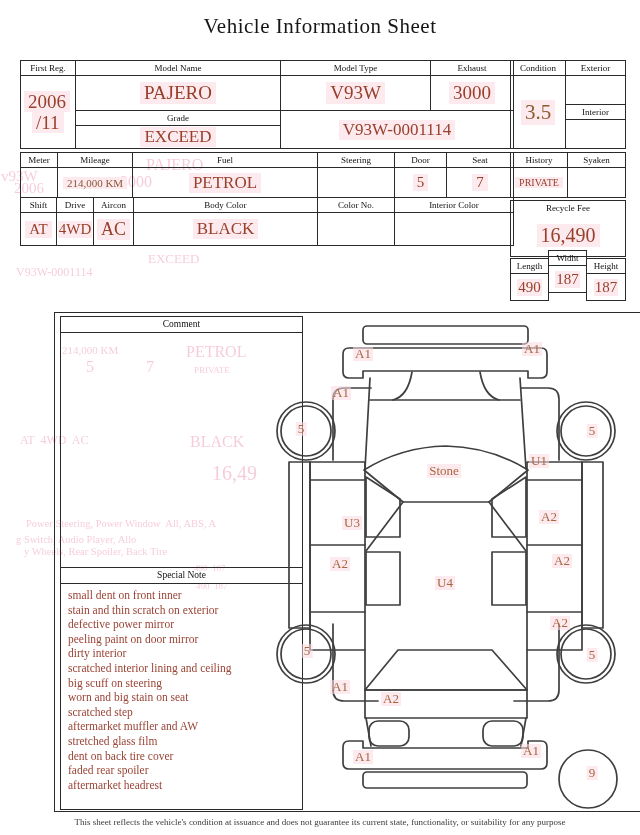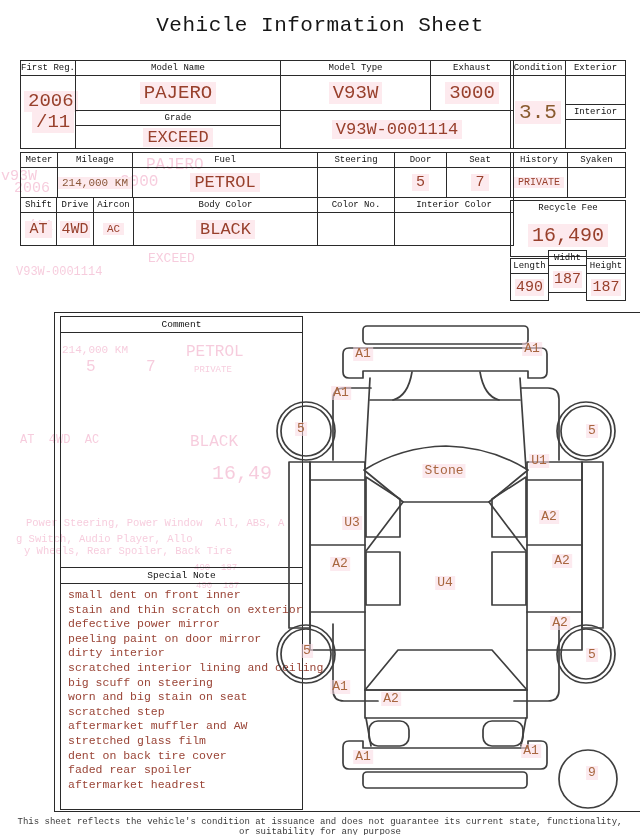--- a/index.html
+++ b/index.html
@@ -1,17 +1,17 @@
 <!DOCTYPE html>
 <html><head>
 <meta charset="utf-8">
 <style>
   html,body{margin:0;padding:0;background:#ffffff;}
   #sheet{position:relative;width:640px;height:835px;background:#fff;overflow:hidden;
-         font-family:Liberation Mono, monospace;border-radius:14px;}
+         font-family:Liberation Serif, serif;border-radius:14px;}
   .title{position:absolute;left:0;top:14px;width:640px;text-align:center;
          font-size:21px;color:#161616;letter-spacing:.5px;}
   .cell{position:absolute;border:1px solid #2a2a2a;box-sizing:border-box;
         display:flex;flex-direction:column;background:transparent;}
   .hdr{flex:0 0 auto;height:14px;line-height:14px;font-size:9px;text-align:center;
        border-bottom:1px solid #2a2a2a;color:#111;white-space:nowrap;overflow:hidden;}
   .hdr.plain{border-bottom:none;}
   .val{flex:1;display:flex;align-items:center;justify-content:center;color:#98402c;}
   .val.col{flex-direction:column;align-items:flex-start;padding-left:3px;justify-content:center;}
   .hl{background:#fdeaee;padding:0 4px;white-space:pre;}
@@ -161,21 +161,21 @@
       </div>
   </div>
   <div class="cell" style="left:56px;top:197px;width:38px;height:49px">
     <div class="hdr">Drive</div>
     <div class="val" style="font-size:15px">
         <span class="hl" style="padding:0 1px">4WD</span>
       </div>
   </div>
   <div class="cell" style="left:93px;top:197px;width:41px;height:49px">
     <div class="hdr">Aircon</div>
-    <div class="val" style="font-size:11px">
+    <div class="val" style="font-size:18px">
         <span class="hl">AC</span>
       </div>
   </div>
   <div class="cell" style="left:133px;top:197px;width:185px;height:49px">
     <div class="hdr">Body Color</div>
     <div class="val" style="font-size:17px">
         <span class="hl">BLACK</span>
       </div>
   </div>
   <div class="cell" style="left:317px;top:197px;width:78px;height:49px">

